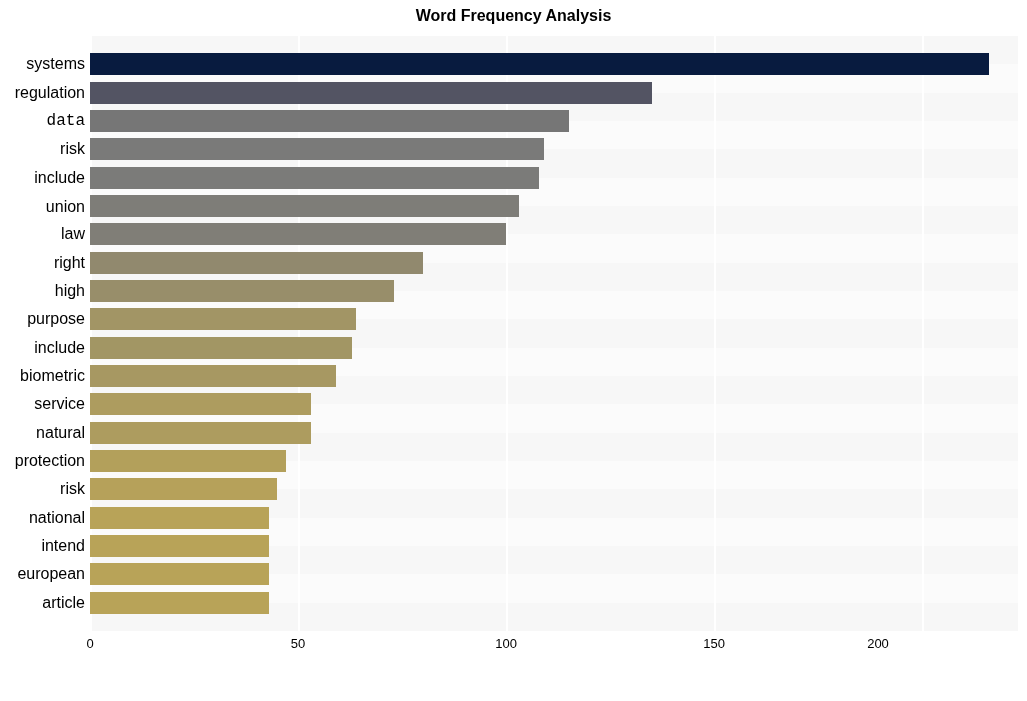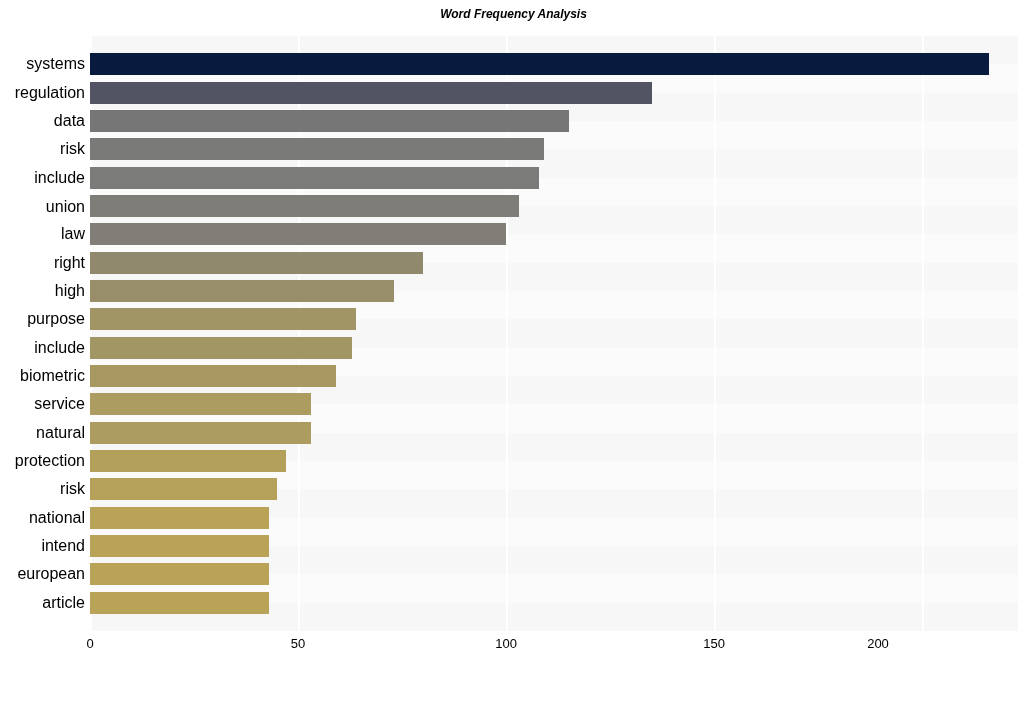--- a/index.html
+++ b/index.html
@@ -16,23 +16,22 @@
     position: relative;
     width: 1027px;
     height: 701px;
   }
   .title {
     position: absolute;
     top: 7px;
     left: 0;
     right: 0;
     text-align: center;
-    font-size: 12px;
+    font-size: 16px;
     font-weight: 700;
-    font-style: italic;
   }
   .plot {
     position: absolute;
     left: 90px;
     top: 36px;
     width: 928px;
     height: 595px;
     background: #fdfdfd;
   }
   
@@ -139,21 +138,21 @@
       <div class="bar" style="top: 442.425px; height: 22px; width: 187.265px; background: rgb(182, 161, 90);"></div>
       <div class="bar" style="top: 470.775px; height: 22px; width: 178.942px; background: rgb(184, 163, 88);"></div>
       <div class="bar" style="top: 499.125px; height: 22px; width: 178.942px; background: rgb(184, 163, 88);"></div>
       <div class="bar" style="top: 527.475px; height: 22px; width: 178.942px; background: rgb(184, 163, 88);"></div>
       <div class="bar" style="top: 555.825px; height: 22px; width: 178.942px; background: rgb(184, 163, 88);"></div>
     </div>
 
   <div id="ylabels">
       <div class="ylabel" style="top: 57.175px;">systems</div>
       <div class="ylabel" style="top: 85.525px;">regulation</div>
-      <div class="ylabel" style="top: 113.875px;">data</div>
+      <div class="ylabel" style="top: 113.875px; font-family: Liberation Mono, monospace;">data</div>
       <div class="ylabel" style="top: 142.225px;">risk</div>
       <div class="ylabel" style="top: 170.575px;">include</div>
       <div class="ylabel" style="top: 200px;">union</div>
       <div class="ylabel" style="top: 227.275px;">law</div>
       <div class="ylabel" style="top: 255.625px;">right</div>
       <div class="ylabel" style="top: 283.975px;">high</div>
       <div class="ylabel" style="top: 312.325px;">purpose</div>
       <div class="ylabel" style="top: 340.675px;">include</div>
       <div class="ylabel" style="top: 369.025px;">biometric</div>
       <div class="ylabel" style="top: 397.375px;">service</div>

